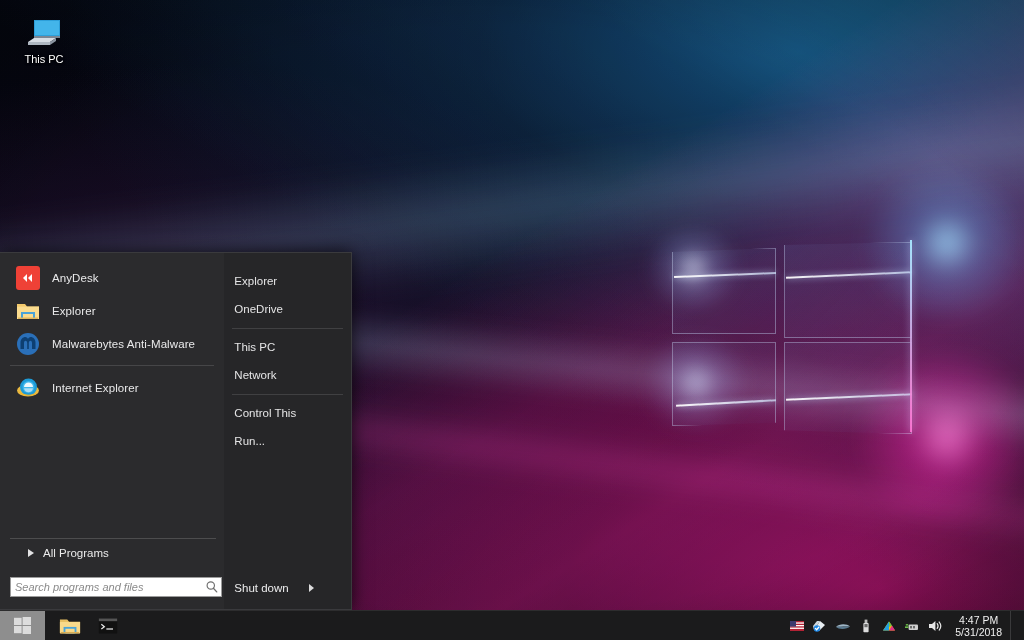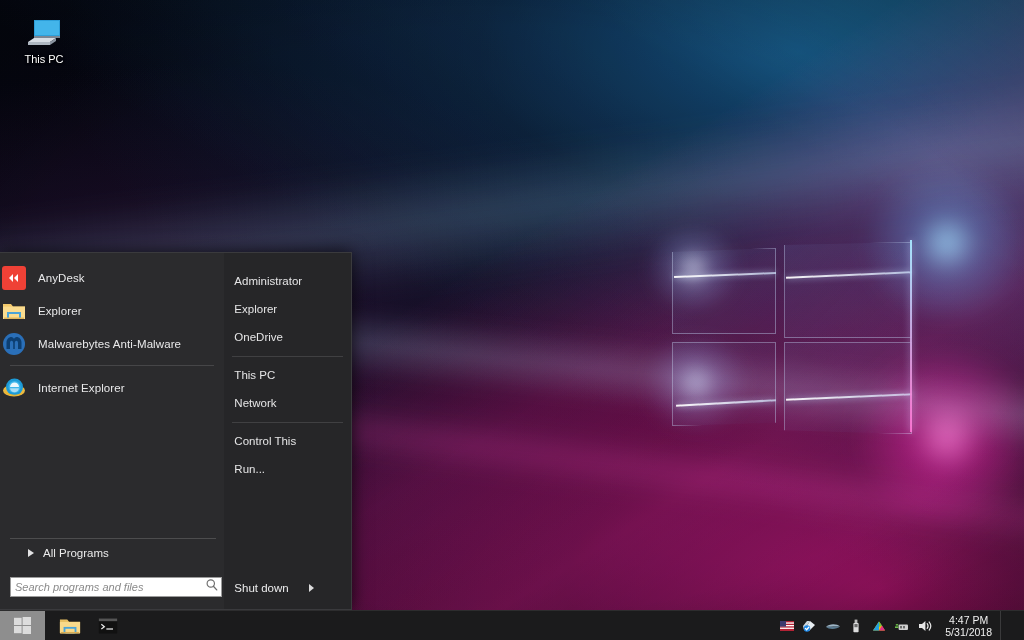--- a/index.html
+++ b/index.html
@@ -100,37 +100,37 @@
     background:#2b2b2d;
     background-image:linear-gradient(180deg, rgba(255,255,255,0.025), rgba(255,255,255,0) 30%);
     border:1px solid #3a3a3d; border-left:none;
     box-shadow:0 0 16px rgba(0,0,0,0.75);
     display:flex; overflow:hidden;
   }
   .sm-left { width:225px; position:relative; background:#2b2b2d; }
   .sm-right { width:127px; position:relative; background:#262628; }
 
   .prog-list { padding-top:8px; }
-  .prog-item { display:flex; align-items:center; height:33px; padding:0 8px 0 2px; cursor:default; }
+  .prog-item { display:flex; align-items:center; height:33px; padding:0 8px 0 16px; cursor:default; }
   .prog-icon { width:24px; height:24px; flex:0 0 24px; margin-right:12px; position:relative; }
   .prog-label { color:#e9e9ea; font-size:11.5px; letter-spacing:.1px; white-space:nowrap; }
 
   .sm-div { height:1px; background:rgba(255,255,255,0.13); margin:5px 10px 5px 10px; }
 
   .all-programs {
     position:absolute; left:0; bottom:43px; width:225px; height:26px;
     display:flex; align-items:center; padding-left:28px; cursor:default;
   }
   .ap-arrow { width:0;height:0;border-left:6px solid #e3e3e4;border-top:4.5px solid transparent;border-bottom:4.5px solid transparent;margin-right:9px; }
   .ap-label { color:#eaeaea; font-size:11.5px; }
   .ap-div { position:absolute; left:10px; bottom:70px; width:206px; height:1px; background:rgba(255,255,255,0.16); }
 
   .search-box {
     position:absolute; left:10px; bottom:12px; width:212px; height:20px;
-    background:#fff; border:1px solid #9b9b9b; display:flex; padding:0 2px 0 4px;
+    background:#fff; border:1px solid #9b9b9b; display:flex; align-items:center; padding:0 2px 0 4px;
   }
   .search-box input {
     flex:1; border:none; outline:none; background:transparent;
     font-family:"Liberation Sans", sans-serif; font-size:11px; font-style:italic; color:#8a8a8a;
   }
   .search-box input::placeholder { color:#8a8a8a; font-style:italic; }
   .search-ico { width:14px; height:14px; flex:0 0 14px; opacity:.8; }
 
   .right-list { padding-top:14px; }
   .right-item { height:28px; display:flex; align-items:center; padding-left:10px; cursor:default; }
@@ -149,21 +149,21 @@
     position:absolute; left:0; bottom:0; width:1024px; height:30px;
     background:#1b1b1c; display:flex; align-items:center;
     border-top:1px solid #2d2d2e;
   }
   .start-btn {
     width:45px; height:30px; display:flex; align-items:center; justify-content:center;
     background:#8e8e8e; cursor:default;
   }
   .tb-items { display:flex; align-items:center; height:30px; margin-left:6px; }
   .tb-item { width:38px; height:30px; display:flex; align-items:center; justify-content:center; cursor:default; }
-  .tray { margin-left:auto; display:flex; align-items:center; height:30px; padding-right:16px; }
+  .tray { margin-left:auto; display:flex; align-items:center; height:30px; padding-right:6px; }
   .tray-icons { display:flex; align-items:center; gap:7px; padding-right:8px; }
   .tray-ico { width:16px; height:16px; display:block; cursor:default; }
   .clock { color:#f0f0f0; font-size:10.5px; line-height:12px; text-align:center; padding:0 8px 0 4px; cursor:default; }
   .clock div { white-space:nowrap; }
   .show-desktop { width:8px; height:30px; border-left:1px solid #3a3a3b; cursor:default; }
 </style>
 </head>
 <body>
 
 <div id="desktop">
@@ -282,23 +282,20 @@
         <circle cx="6.6" cy="6.3" r="4.2" fill="none" stroke="#4a4a4a" stroke-width="1.3"></circle>
         <line x1="9.6" y1="9.4" x2="13.4" y2="13.6" stroke="#4a4a4a" stroke-width="1.5" stroke-linecap="round"></line>
       </svg>
     </div>
   </div>
 
   <div class="sm-right">
     <div class="right-list">
 
       <div class="right-item">
-        <span>Administrator</span>
-      </div>
-      <div class="right-item">
         <span>Explorer</span>
       </div>
       <div class="right-item">
         <span>OneDrive</span>
       </div>
 
       <div class="r-div"></div>
 
       <div class="right-item">
         <span>This PC</span>

